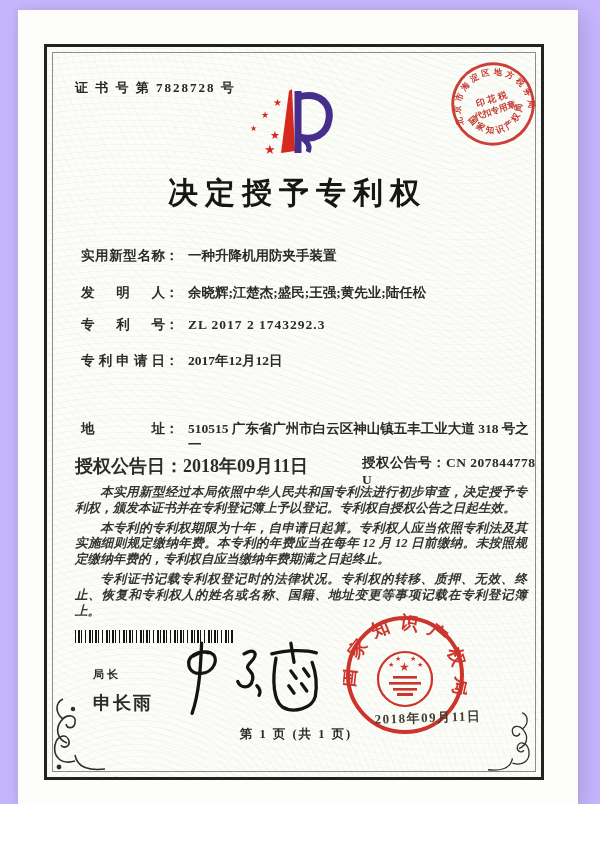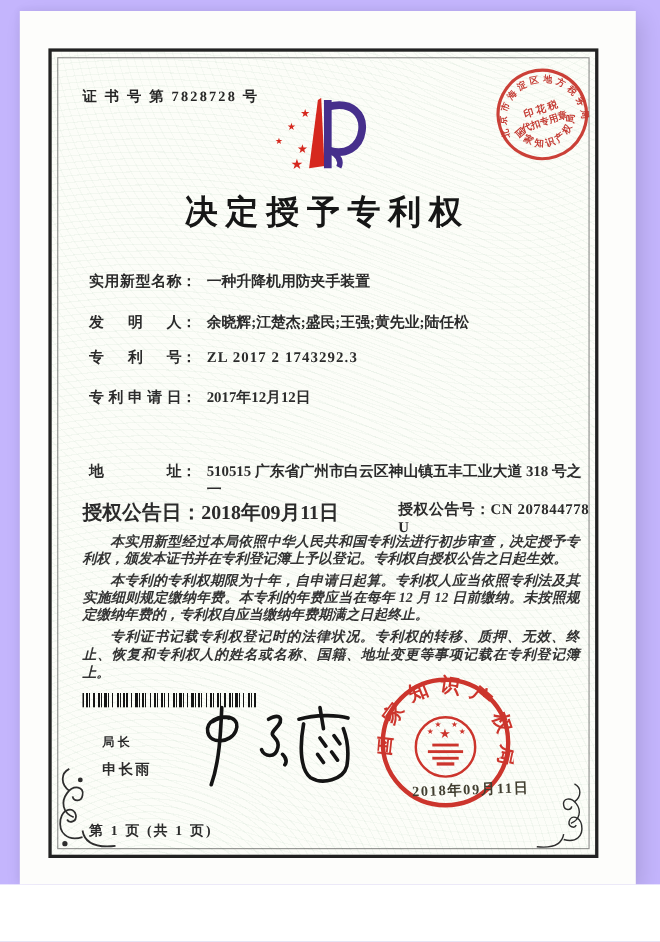--- a/index.html
+++ b/index.html
@@ -27,27 +27,27 @@
   .val{display:inline-block;vertical-align:top;margin-left:6px;white-space:normal;max-width:360px;}
   .grant-left{position:absolute;left:28px;top:407px;font-size:18px;font-weight:bold;}
   .grant-right{position:absolute;left:304px;top:407px;font-size:13.5px;font-weight:bold;letter-spacing:.5px;margin-left:11px;}
   .paras{position:absolute;left:28px;top:438px;width:452px;font-size:12.6px;line-height:15.8px;
          text-align:justify;font-weight:bold;color:#343434;}
   .paras p{margin:0 0 4px 0;text-indent:2em;font-style:italic;}
   .barcode{position:absolute;left:28px;top:583px;width:158px;height:13px;background:
      repeating-linear-gradient(90deg,#151515 0 1px,transparent 1px 3px,#151515 3px 5px,transparent 5px 6px,
        #151515 6px 7px,transparent 7px 10px,#151515 10px 11px,transparent 11px 14px,#151515 14px 16px,transparent 16px 17px);}
   .signer-title{position:absolute;left:46px;top:620px;font-size:11px;font-weight:bold;letter-spacing:3px;}
-  .signer-name{position:absolute;left:46px;top:644px;font-size:13px;font-weight:bold;letter-spacing:2px;}
+  .signer-name{position:absolute;left:46px;top:644px;font-size:18px;font-weight:bold;letter-spacing:2px;}
   .signature{position:absolute;left:110px;top:592px;}
   .seal{position:absolute;left:296px;top:566px;opacity:.92;}
   .seal-date{position:absolute;left:286px;top:662px;width:190px;text-align:center;font-size:13px;
              font-weight:bold;letter-spacing:1.5px;color:#413e30;transform:rotate(-2deg);}
   .tax-seal{position:absolute;left:402px;top:13px;transform:rotate(-18deg);opacity:.88;}
-  .footer-page{position:absolute;left:0;right:30px;top:700px;text-align:left;font-size:12.5px;font-weight:bold;letter-spacing:2px;padding-left:34px;}
+  .footer-page{position:absolute;left:0;right:30px;top:679px;text-align:center;font-size:12.5px;font-weight:bold;letter-spacing:2px;padding-left:34px;}
   .flourish{position:absolute;}
   .fl-bl{left:2px;top:650px;}
   .fl-br{left:436px;top:664px;transform:scaleX(-1);}
   
   .scan-strip{position:absolute;left:0;top:804px;width:600px;height:52px;background:#fff;}
 </style>
 </head>
 <body>
 
 <div class="stage">

